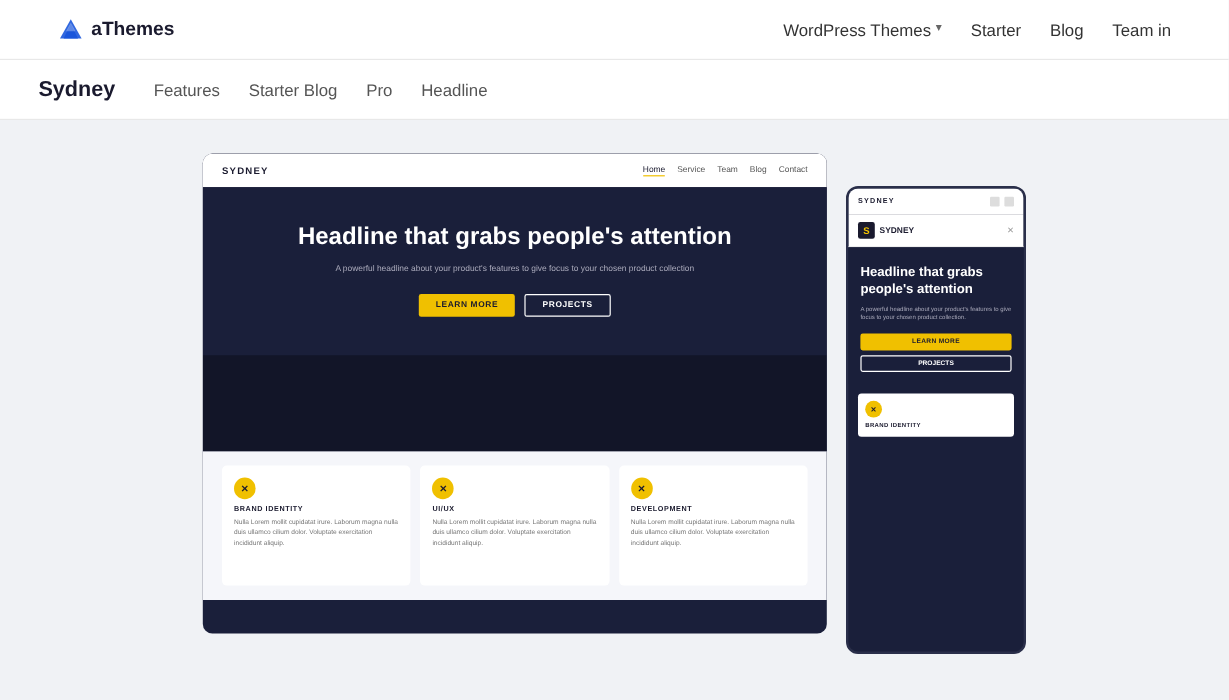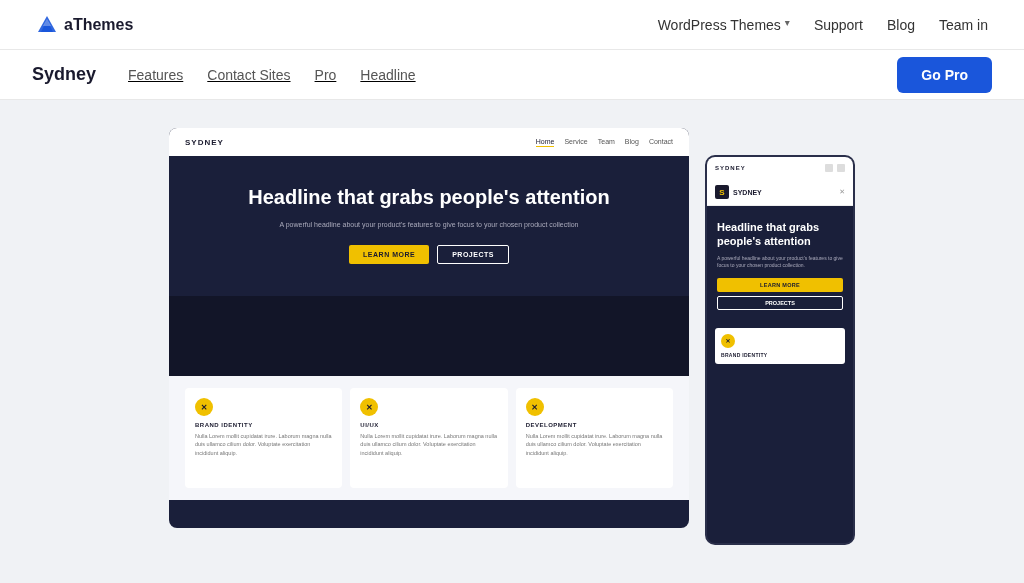--- a/index.html
+++ b/index.html
@@ -5,21 +5,21 @@
     * { margin: 0; padding: 0; box-sizing: border-box; }
     body { font-family: -apple-system, BlinkMacSystemFont, 'Segoe UI', sans-serif; background: #f0f2f5; width: 1024px; height: 583px; overflow: hidden; }
 
     
     .top-nav {
       background: #fff;
       height: 50px;
       display: flex;
       align-items: center;
       justify-content: space-between;
-      padding: 0 36px;
+      padding: 0 48px;
       border-bottom: 1px solid #e8e8e8;
     }
     .athemes-logo { display: flex; align-items: center; gap: 6px; }
     .logo-icon { width: 22px; height: 22px; }
     .athemes-text { font-size: 16px; font-weight: 600; color: #1a1a2e; }
     .top-nav-right { display: flex; align-items: center; gap: 24px; }
     .top-nav-link { font-size: 14px; color: #333; text-decoration: none; cursor: pointer; display: flex; gap: 4px; }
     .chevron { font-size: 10px; color: #666; }
     .signin-link { font-size: 14px; color: #333; cursor: pointer; }
 
@@ -28,21 +28,21 @@
       background: #fff;
       height: 50px;
       display: flex;
       align-items: center;
       justify-content: space-between;
       padding: 0 32px;
       border-bottom: 1px solid #e8e8e8;
     }
     .sub-nav-left { display: flex; align-items: center; gap: 32px; }
     .sydney-brand { font-size: 18px; font-weight: 700; color: #1a1a2e; }
-    .sub-nav-links { display: flex; align-items: center; gap: 24px; text-decoration: underline; }
+    .sub-nav-links { display: flex; align-items: center; gap: 24px; }
     .sub-nav-link { font-size: 14px; color: #555; cursor: pointer; text-decoration: none; }
     .go-pro-btn {
       background: #1a56db;
       color: #fff;
       border: none;
       padding: 10px 24px;
       border-radius: 6px;
       font-size: 14px;
       font-weight: 600;
       cursor: pointer;
@@ -316,40 +316,39 @@
       <polygon points="7,12 15,12 11,5" fill="white" opacity="0.3"></polygon>
     </svg>
     <span class="athemes-text">aThemes</span>
   </div>
   <div class="top-nav-right">
     <a class="top-nav-link">
       <span>WordPress Themes</span>
       <span class="chevron">▾</span>
     </a>
     <a class="top-nav-link">
-      <span>Support</span>
+      <span>Starter</span>
     </a>
     <a class="top-nav-link">
       <span>Blog</span>
     </a>
     <a class="signin-link">Team in</a>
   </div>
 </nav>
 
 <nav class="sub-nav">
   <div class="sub-nav-left">
     <span class="sydney-brand">Sydney</span>
     <div class="sub-nav-links">
       <a class="sub-nav-link">Features</a>
-      <a class="sub-nav-link">Contact Sites</a>
+      <a class="sub-nav-link">Starter Blog</a>
       <a class="sub-nav-link">Pro</a>
       <a class="sub-nav-link">Headline</a>
     </div>
   </div>
-  <button class="go-pro-btn">Go Pro</button>
 </nav>
 
 <div class="main-content">
 
   <div class="desktop-mockup">
 
     <div class="mockup-nav">
       <span class="mockup-brand">SYDNEY</span>
       <div class="mockup-links">
         <span class="mockup-link active">Home</span>

